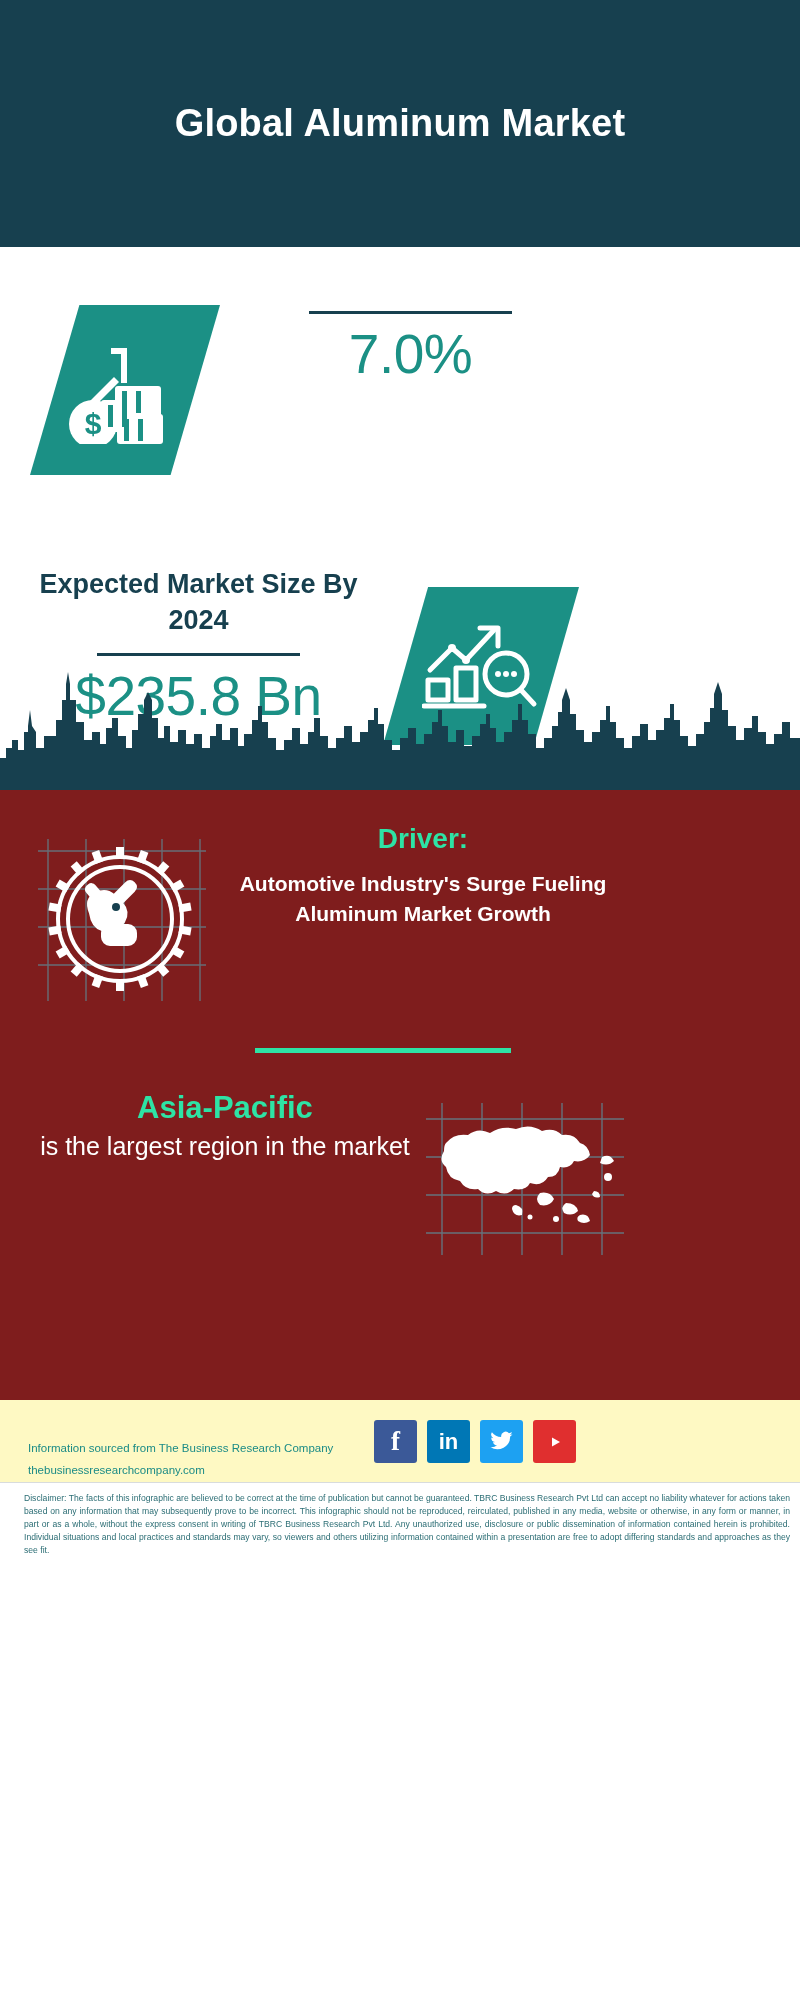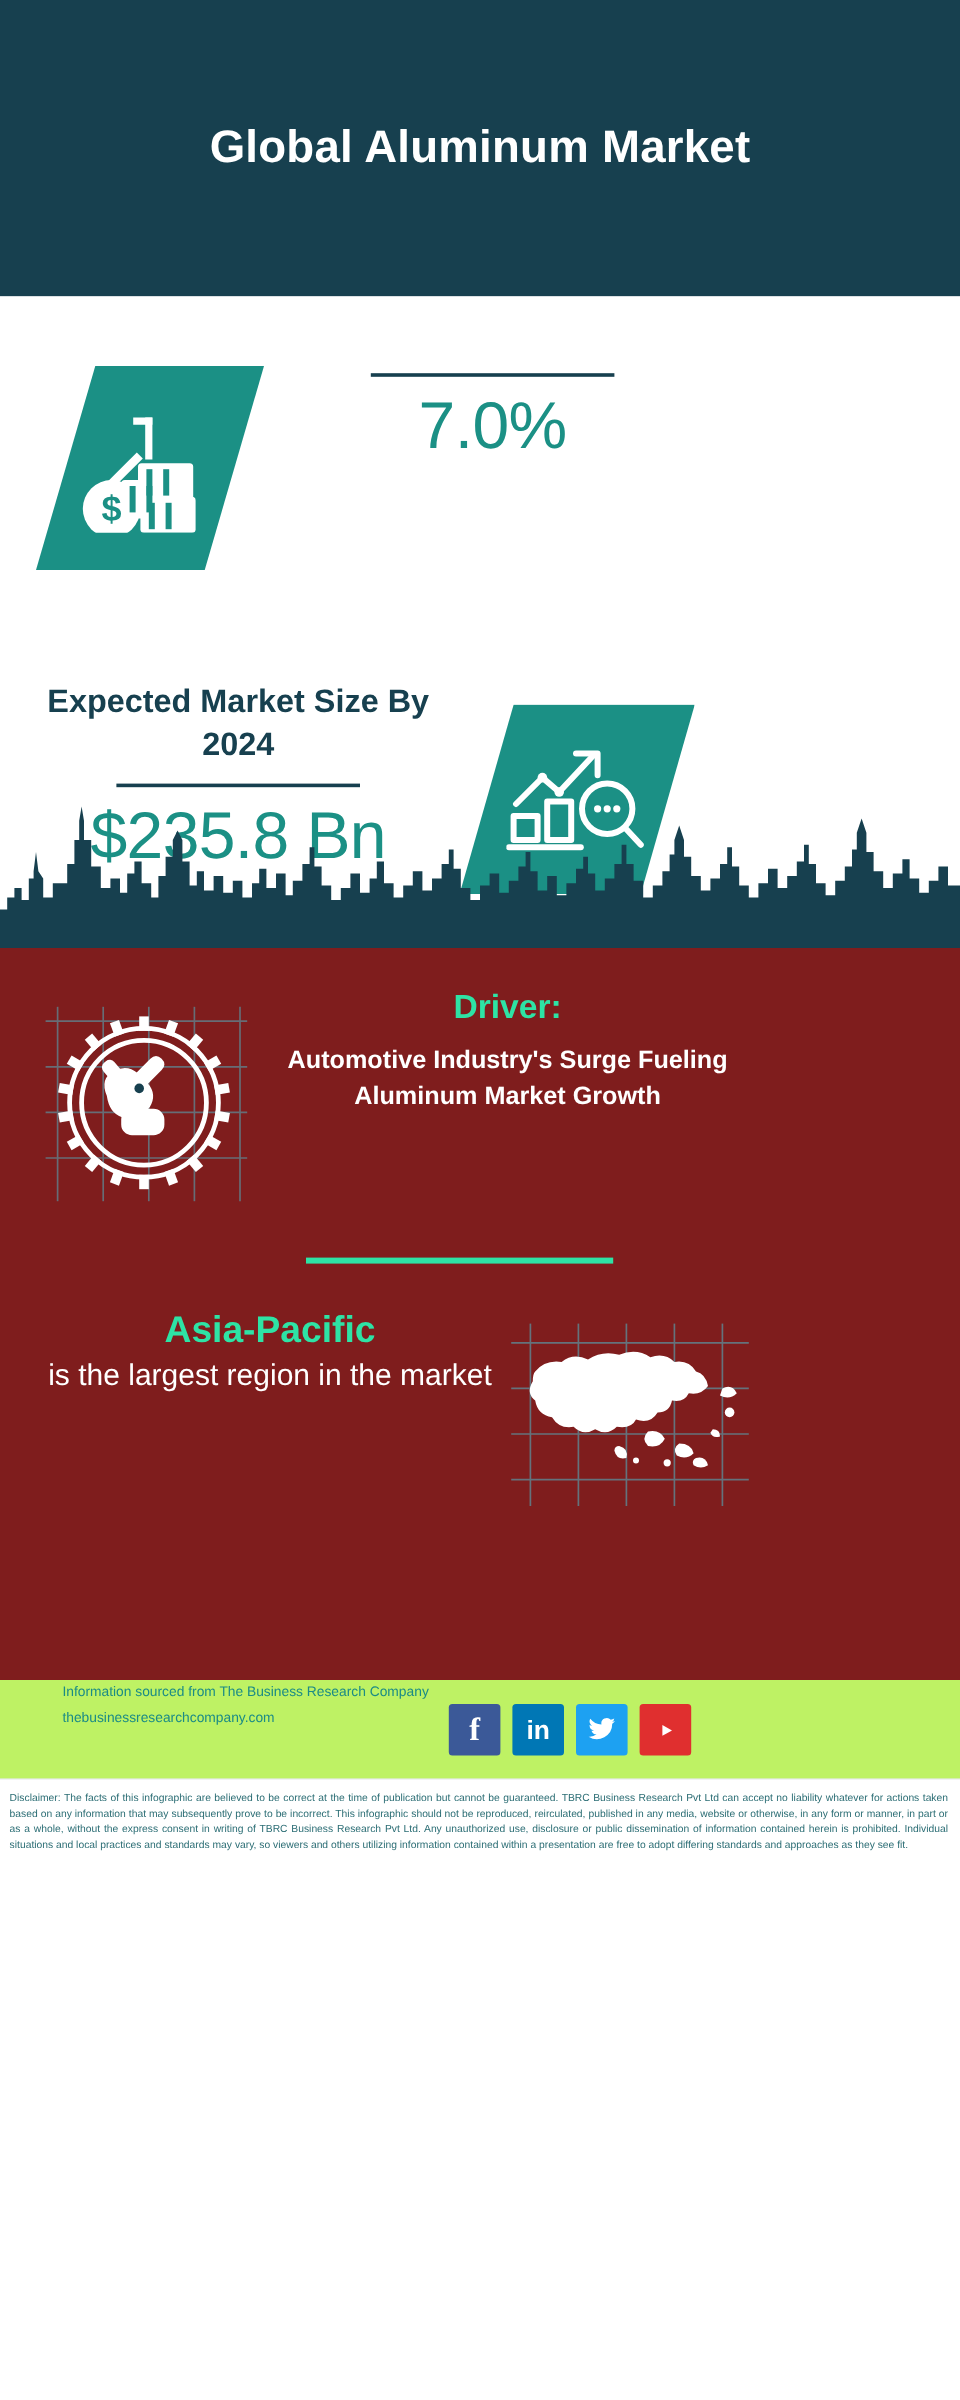--- a/index.html
+++ b/index.html
@@ -101,43 +101,43 @@
   }
 
   .region-row { position: absolute; top: 302px; left: 0; width: 800px; height: 210px; }
   .region-text { position: absolute; left: 30px; top: 0; width: 390px; text-align: center; }
   .region-name { color: #2ee3a5; font-size: 31px; font-weight: bold; line-height: 1.2; }
   .region-sub  { color: #ffffff; font-size: 25px; line-height: 1.35; margin-top: 4px; }
   .map-wrap { position: absolute; left: 420px; top: 10px; width: 210px; height: 160px; }
 
   
   .source-bar {
-    height: 82px; background: #bef264; position: relative;
-    display: flex; align-items: flex-start; padding-left: 24px;
+    height: 82px; background: #fef9c3; position: relative;
+    display: flex; align-items: flex-end;
   }
   .source-text { margin-left: 28px; width: 350px; }
   .source-text div {
     color: #1b8b86; font-size: 11.5px; line-height: 1.9;
   }
   .socials { position: absolute; left: 374px; top: 20px; display: flex; gap: 10px; }
   .soc {
     width: 43px; height: 43px; border-radius: 3px;
     display: flex; align-items: center; justify-content: center;
     color: #fff; font-weight: bold;
   }
   .soc.fb { background: #3b5998; font-size: 27px; font-family: "Liberation Serif", serif; }
   .soc.li { background: #0077b5; font-size: 22px; }
   .soc.tw { background: #1da1f2; }
   .soc.yt { background: #e02f2f; }
 
   .divline { height: 1px; background: #d8dcdd; }
 
   
   .disclaimer {
-    padding: 9px 10px 10px 8px;
+    padding: 9px 10px 10px 24px;
     color: #2b6d74;
     font-size: 8.6px;
     line-height: 1.52;
     text-align: justify;
     background: #fff;
   }
 </style>
 </head>
 <body>
 

